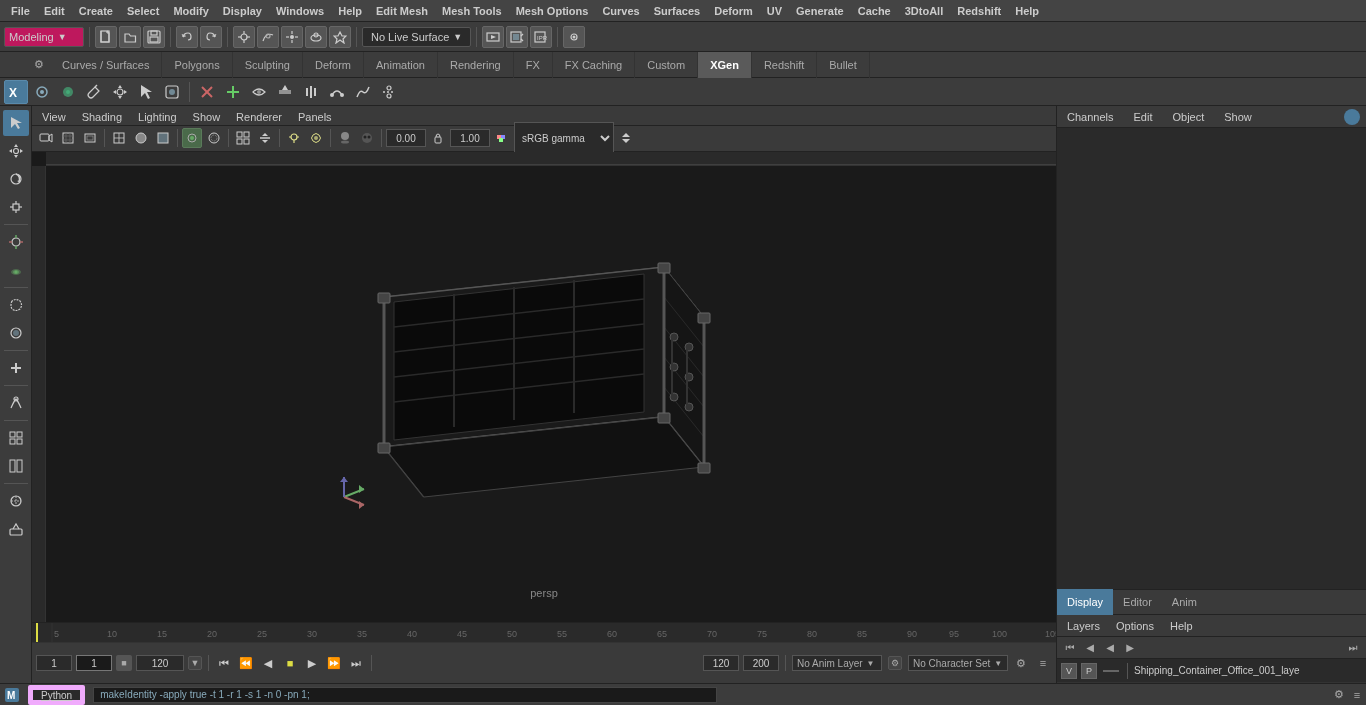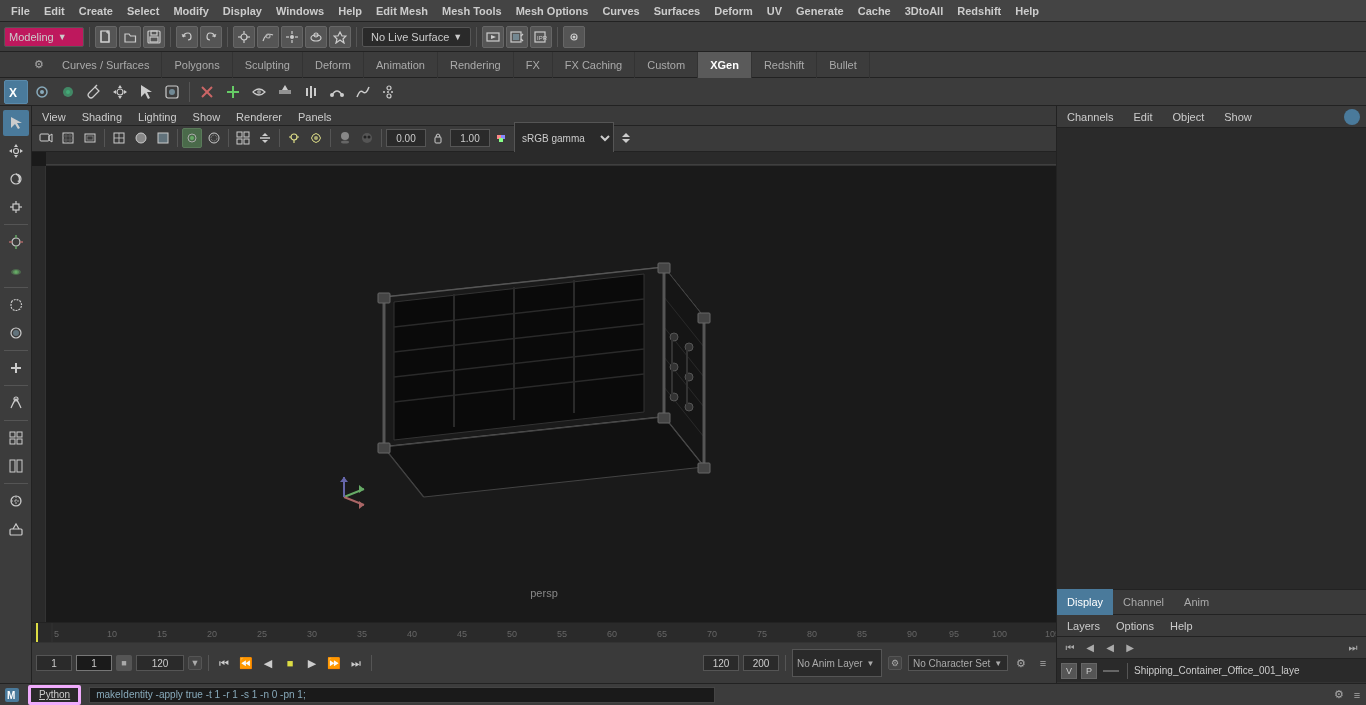--- a/index.html
+++ b/index.html
@@ -417,21 +417,21 @@
       display: flex; align-items: center; justify-content: center;
       cursor: pointer; color: #ccc; font-size: 11px;
     }
     .tl-spacer { flex: 1; }
 
     .tl-anim-layer {
       background: #2a2a2a;
       border: 1px solid #555;
       color: #aaa;
       font-size: 10px;
-      height: 28px;
+      height: 16px;
       padding: 0 4px;
       min-width: 90px;
       display: flex; align-items: center;
     }
     .tl-char-set {
       background: #2a2a2a;
       border: 1px solid #555;
       color: #aaa;
       font-size: 10px;
       height: 16px;
@@ -443,21 +443,21 @@
     
     #bottom-status {
       height: 22px;
       background: #3c3c3c;
       border-top: 1px solid #222;
       display: flex;
       align-items: center;
     }
     #python-btn {
       background: #2a2a2a;
-      border: 3px solid #f0abfc;
+      border: 5px solid #f0abfc;
       color: #ccc;
       font-size: 10px;
       height: 20px;
       padding: 0 8px;
       cursor: pointer;
       border-radius: 2px;
       margin: 0 4px;
       text-decoration: underline;
     }
     #cmd-input {
@@ -1151,21 +1151,21 @@
         <span class="ch-menu">Show</span>
 
         <div style="margin-left:auto;display:flex;gap:2px;">
           <div style="width:16px;height:16px;background:#4a7a9b;border-radius:50%;cursor:pointer;"></div>
         </div>
       </div>
       <div id="channel-content" style="flex:1;background:#2a2a2a;min-height:200px;"></div>
 
       <div id="display-tabs">
         <div class="display-tab active">Display</div>
-        <div class="display-tab">Channel</div>
+        <div class="display-tab">Editor</div>
         <div class="display-tab">Anim</div>
       </div>
 
       <div id="layers-section">
         <div id="layers-header">
           <span class="layer-menu">Layers</span>
           <span class="layer-menu">Options</span>
           <span class="layer-menu">Help</span>
         </div>
         <div id="layer-controls">

